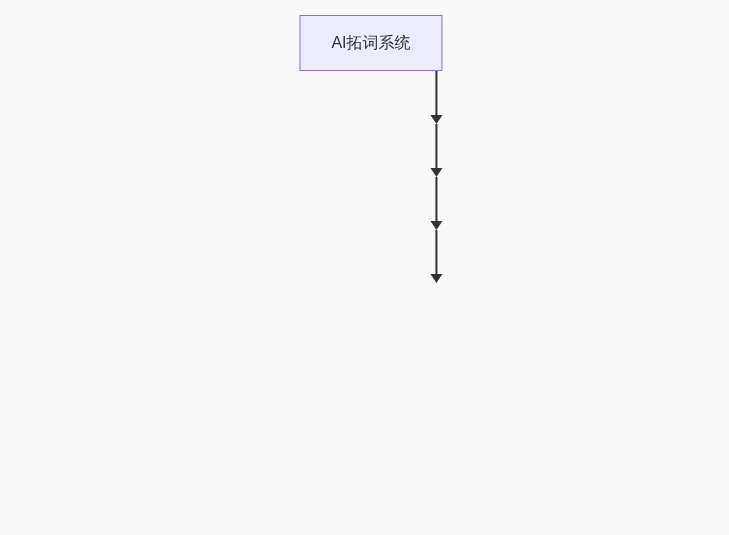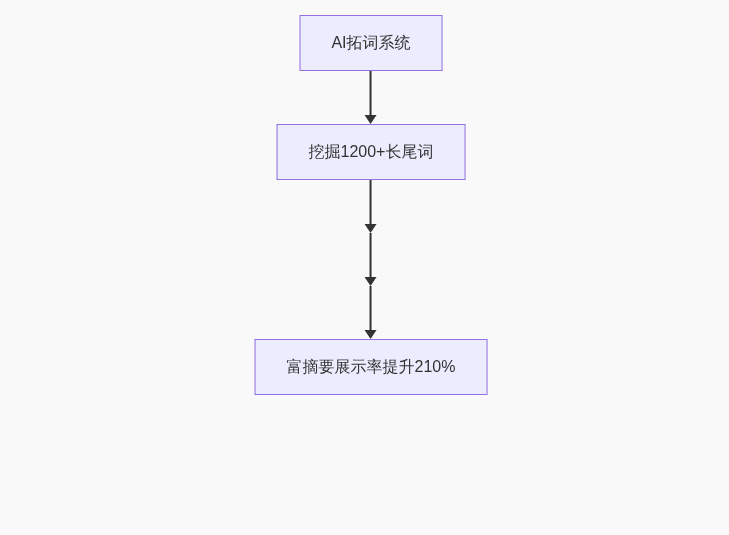--- a/index.html
+++ b/index.html
@@ -21,21 +21,21 @@
     position: absolute;
     inset: 0;
   }
   .flow {
     position: absolute;
     left: 371px;
     top: 15px;
     transform: translateX(-50%);
     display: flex;
     flex-direction: column;
-    align-items: center;
+    align-items: flex-end;
   }
   .node {
     background: var(--node-fill);
     border: 1px solid var(--node-border);
     color: var(--text);
     height: 56px;
     padding: 0 31px;
     display: flex;
     align-items: center;
     justify-content: center;
@@ -69,39 +69,33 @@
 
     <div class="node">
       <span>AI拓词系统</span>
     </div>
 
     <div class="edge">
       <div class="line"></div>
       <div class="head"></div>
     </div>
 
-    <div class="node">
-      <span>挖掘1200+长尾词</span>
-    </div>
 
     <div class="edge">
       <div class="line"></div>
       <div class="head"></div>
     </div>
 
 
     <div class="edge">
       <div class="line"></div>
       <div class="head"></div>
     </div>
 
 
     <div class="edge">
       <div class="line"></div>
       <div class="head"></div>
     </div>
 
-    <div class="node">
-      <span>富摘要展示率提升210%</span>
-    </div>
 
   </div>
 </div>
 
 </body></html>

